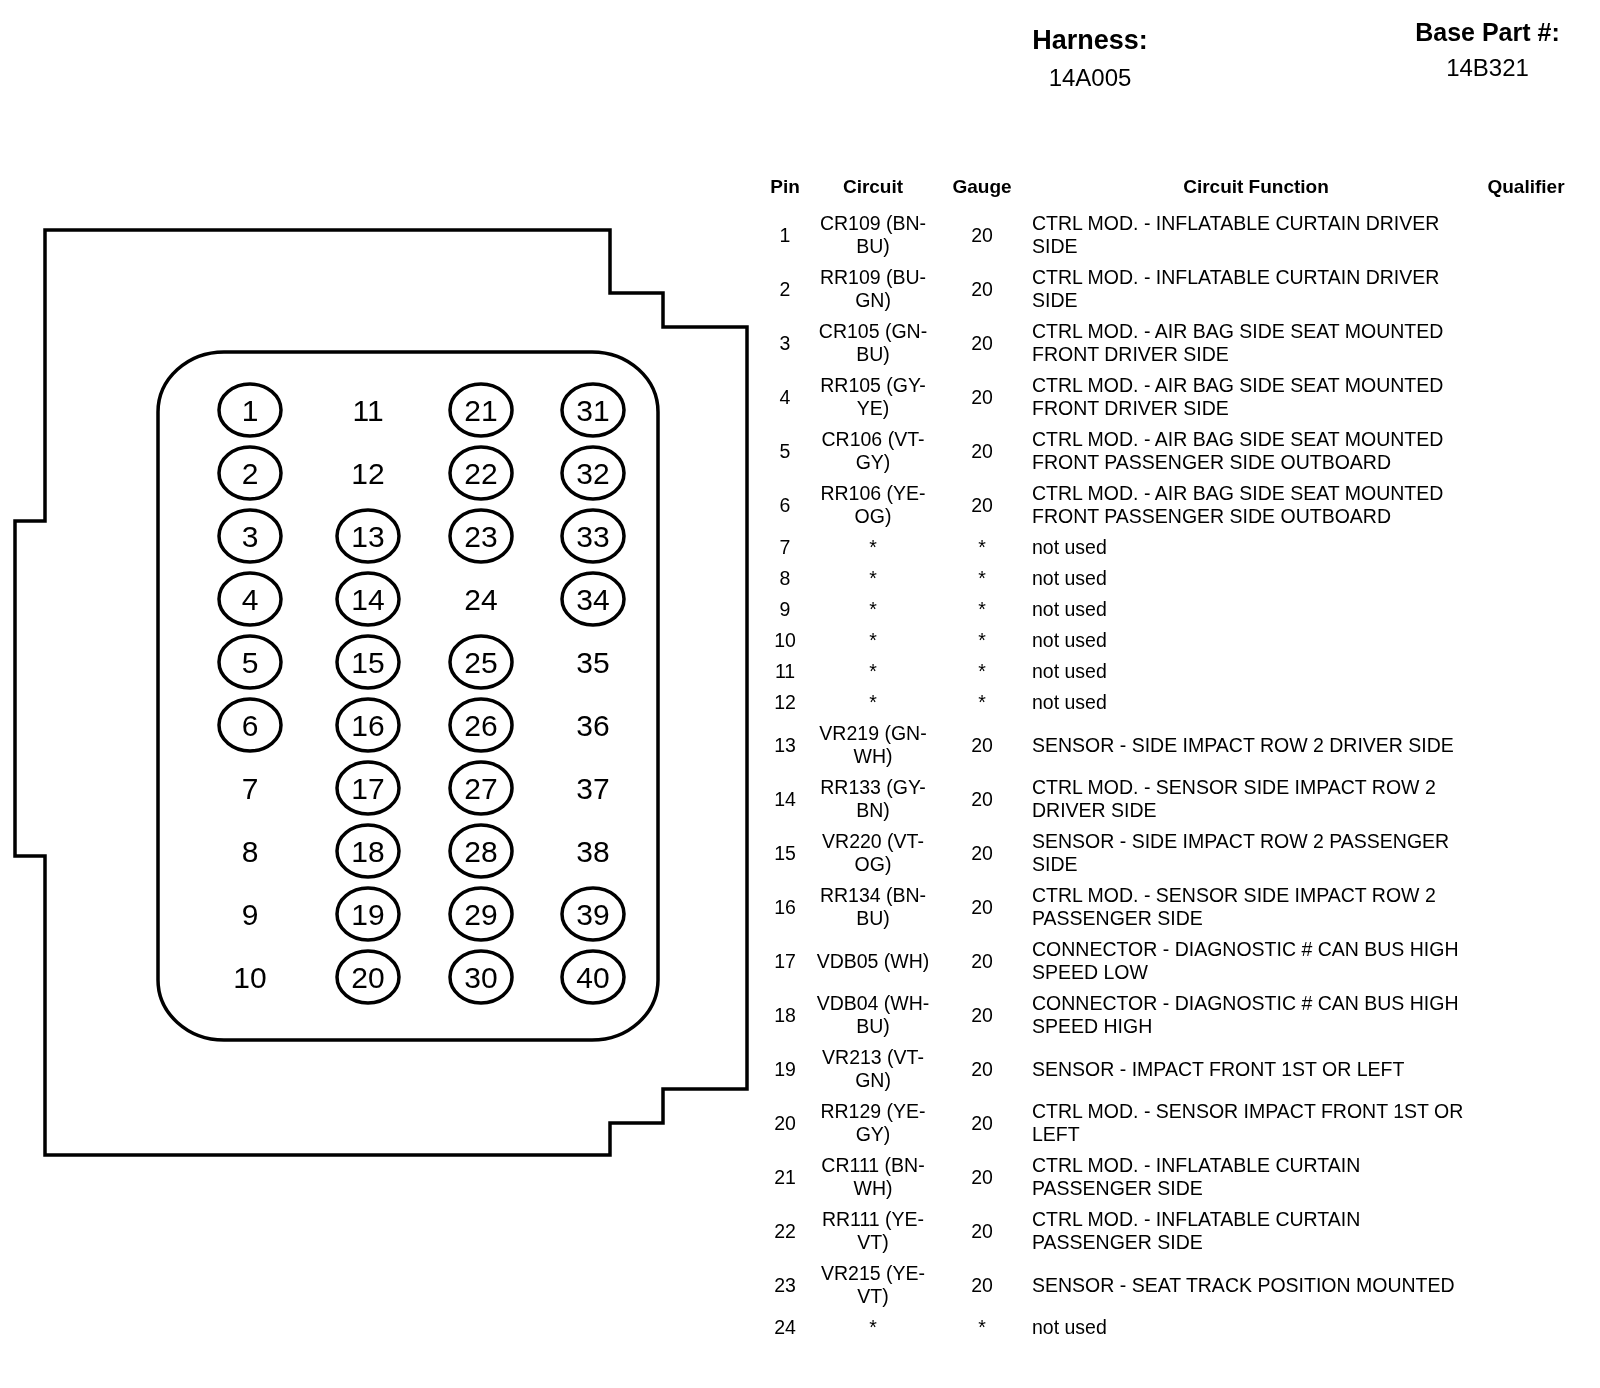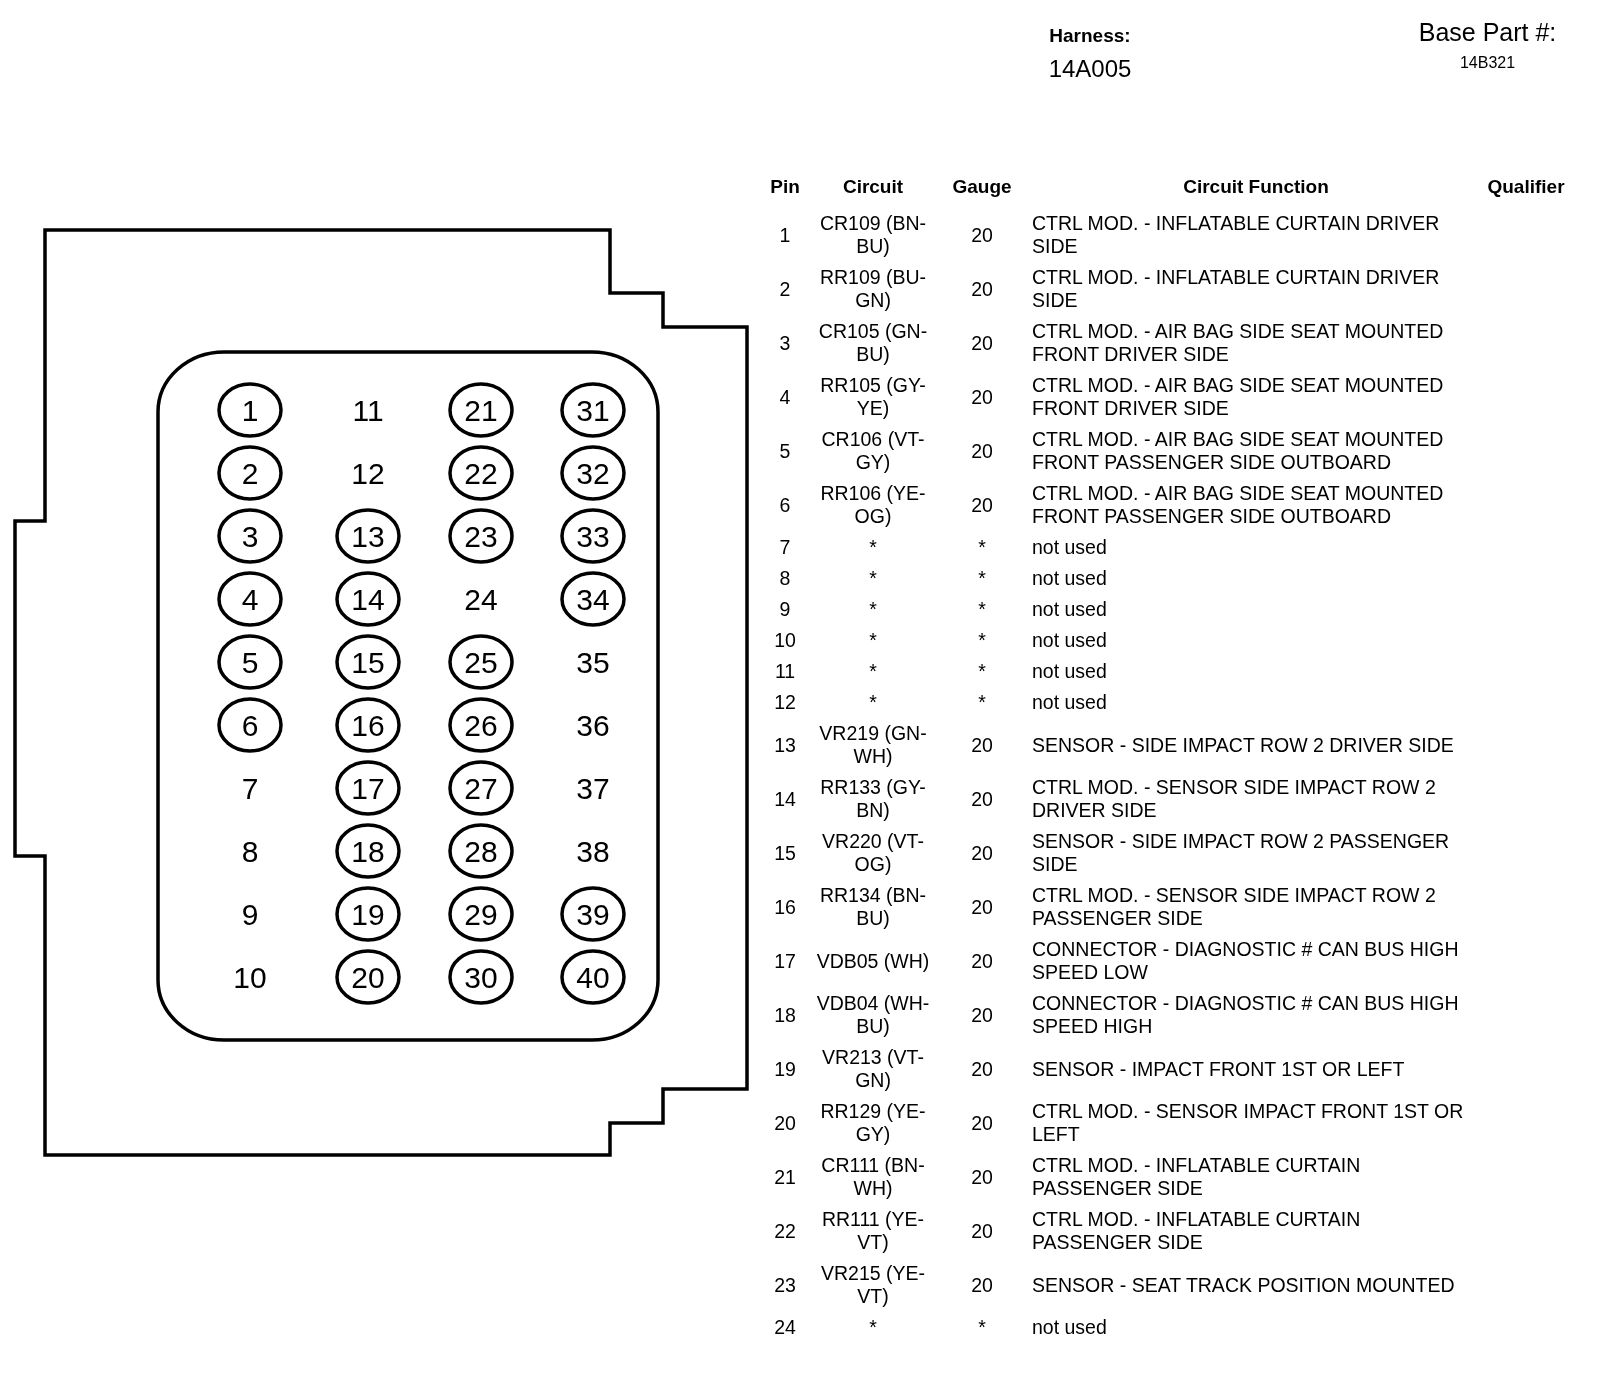--- a/index.html
+++ b/index.html
@@ -6,25 +6,25 @@
   #page{
     position:relative;width:1600px;height:1388px;background:#fff;
     font-family:"Liberation Sans","DejaVu Sans",sans-serif;color:#000;overflow:hidden;
   }
   
   .hdr-connector{position:absolute;left:8px;top:52px;font-size:31px;font-weight:bold;}
   .hdr-desc{position:absolute;left:350px;top:25px;width:470px;text-align:center;}
   .hdr-desc .lbl{font-size:25px;font-weight:bold;margin-bottom:2px;}
   .hdr-desc .val{font-size:24px;line-height:31px;}
   .hdr-harness{position:absolute;left:995px;top:25px;width:190px;text-align:center;}
-  .hdr-harness .lbl{font-size:19px;font-weight:bold;margin-bottom:8px;}
+  .hdr-harness .lbl{font-size:27px;font-weight:bold;margin-bottom:8px;}
   .hdr-harness .val{font-size:24px;}
   .hdr-basepart{position:absolute;left:1385px;top:18px;width:205px;text-align:center;}
-  .hdr-basepart .lbl{font-size:25px;font-weight:normal;margin-bottom:7px;}
-  .hdr-basepart .val{font-size:16px;}
+  .hdr-basepart .lbl{font-size:25px;font-weight:bold;margin-bottom:7px;}
+  .hdr-basepart .val{font-size:24px;}
   
   .diagram{position:absolute;left:0;top:0;}
   .diagram text{font-family:"Liberation Sans","DejaVu Sans",sans-serif;fill:#000;}
   
   .pin-table-wrap{position:absolute;left:758px;top:176px;width:830px;}
   table.pin-table{border-collapse:collapse;table-layout:fixed;width:812px;}
   table.pin-table th{font-size:19px;font-weight:bold;padding:0 0 10px 0;text-align:center;vertical-align:top;}
   table.pin-table td{font-size:19.5px;line-height:23px;padding:4px 2px;vertical-align:middle;}
   .col-pin{width:54px;}
   .col-circuit{width:122px;}

